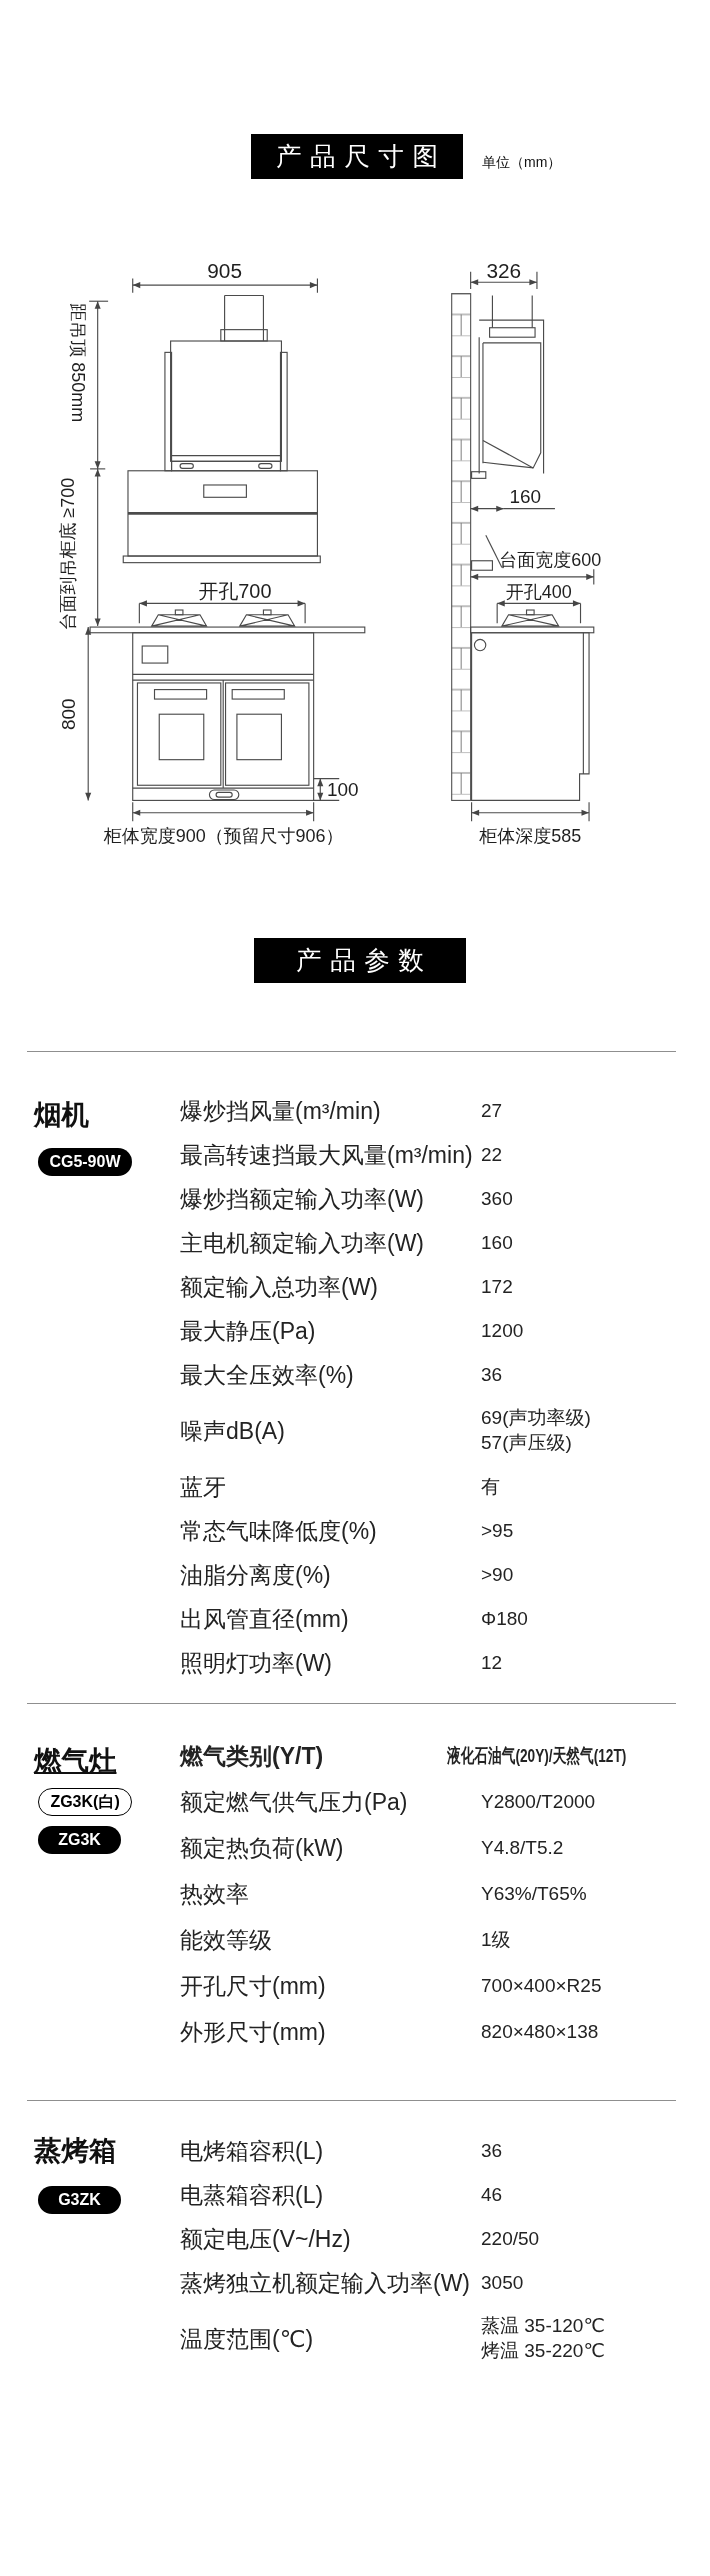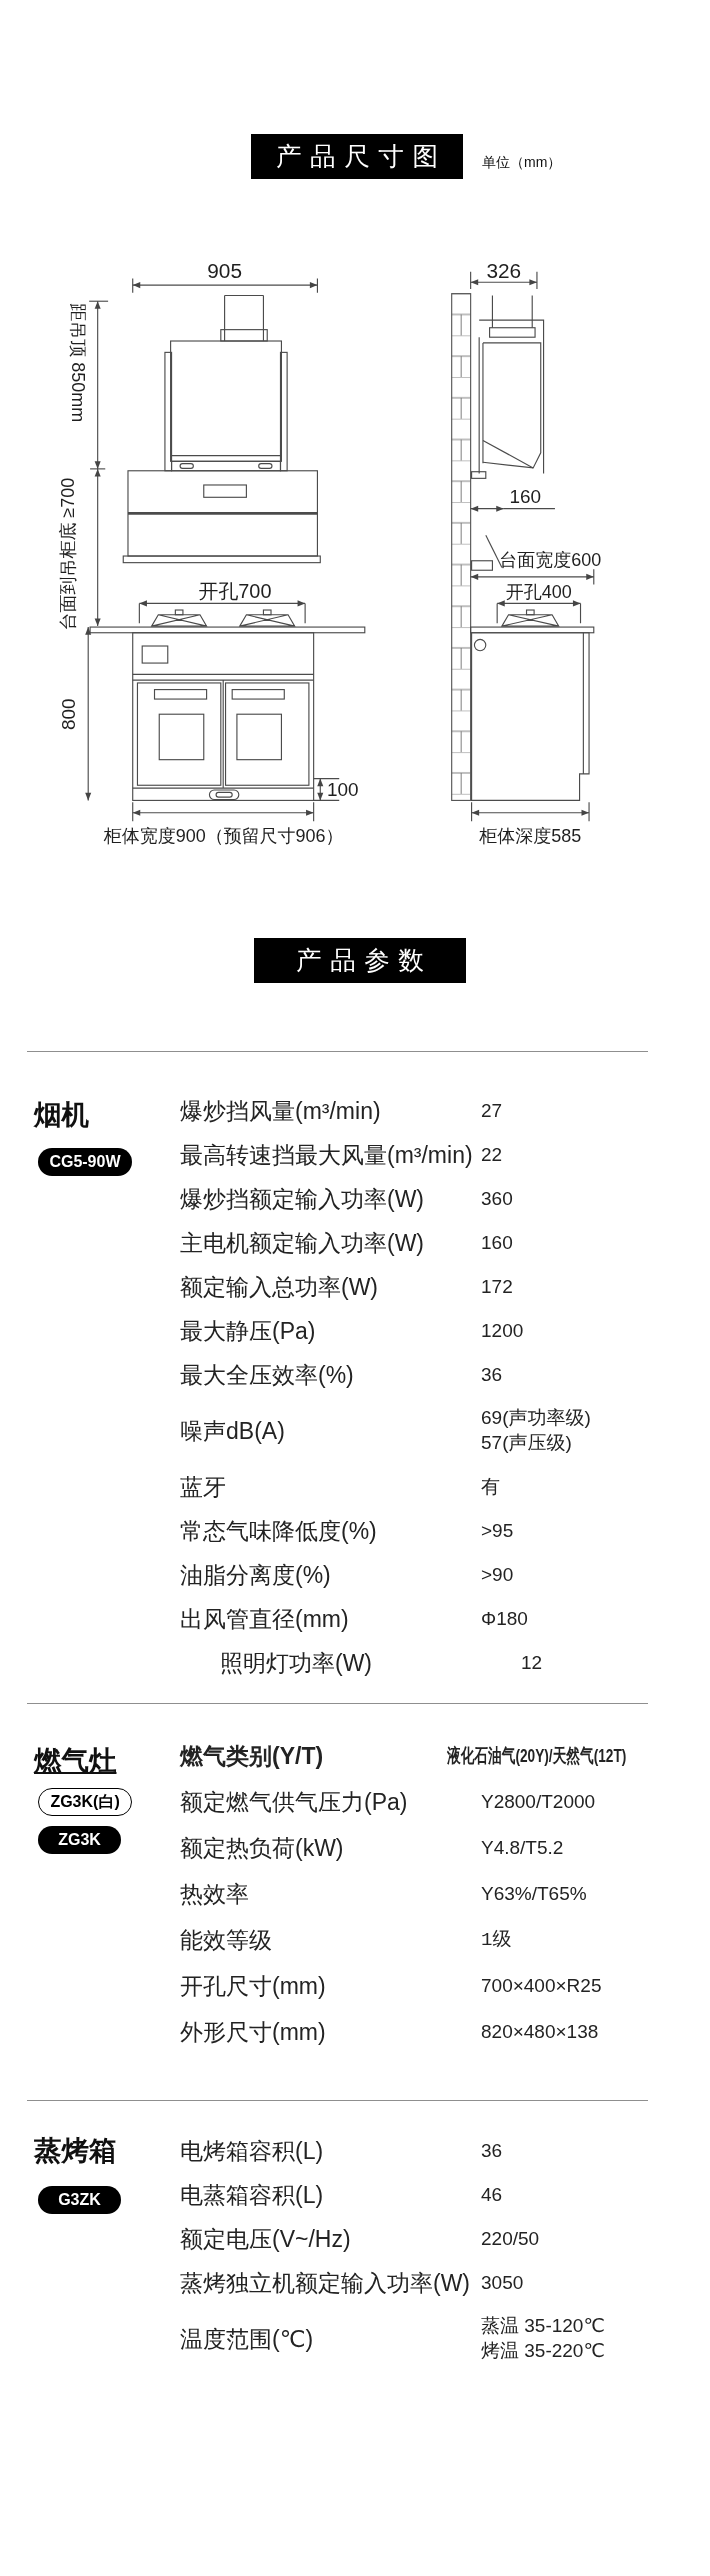--- a/index.html
+++ b/index.html
@@ -1,17 +1,17 @@
 <!DOCTYPE html>
 <html style="font-size:15px"><head>
 <meta charset="utf-8">
 <style>
   html,body{margin:0;padding:0;background:#fff;}
   body{font-family:"Liberation Sans","DejaVu Sans",sans-serif;color:#1d1d1d;}
-  .page{position:relative;width:648px;height:2576px;background:#fff;overflow:hidden;}
+  .page{position:relative;width:648px;height:2576px;background:#fff;overflow:hidden;padding-left:28px;}
   .abs{position:absolute;}
   .hdr{position:absolute;background:#000;color:#fff;display:flex;align-items:center;justify-content:center;
        width:212px;height:45px;font-size:25.6px;letter-spacing:8.5px;text-indent:8.5px;font-weight:400;}
   .unit-note{position:absolute;left:482px;top:154px;font-size:14px;color:#111;}
   .divider{position:absolute;left:26.5px;width:657px;height:0.9px;background:#8f8f8f;}
   .group{position:absolute;left:0;top:0;width:710px;}
   .g-title{position:absolute;left:34px;font-size:27.5px;font-weight:700;color:#101010;white-space:nowrap;}
   .badge{position:absolute;left:38px;height:28px;min-width:83px;padding:0 11.4px;box-sizing:border-box;
          border-radius:15px;display:flex;align-items:center;justify-content:center;
          font-size:16px;font-weight:700;white-space:nowrap;}
@@ -192,21 +192,21 @@
       <div class="p-value">&gt;95</div>
     </div>
           <div class="p-row" style="height: 44px;">
       <div class="p-label">油脂分离度(%)</div>
       <div class="p-value">&gt;90</div>
     </div>
           <div class="p-row" style="height: 44px;">
       <div class="p-label">出风管直径(mm)</div>
       <div class="p-value">Φ180</div>
     </div>
-          <div class="p-row" style="height: 44px; margin-left: 40px;">
+          <div class="p-row" style="height: 44px;">
       <div class="p-label">照明灯功率(W)</div>
       <div class="p-value">12</div>
     </div>
         </div>
       </div>
       <div class="group">
         <div class="g-title" style="top: 1743px; text-decoration: underline;">燃气灶</div>
         <div class="badge outline" style="top: 1788px;">ZG3K(白)</div>
         <div class="badge solid" style="top: 1826px;">ZG3K</div>
         <div class="rows" style="top: 1733px;">
@@ -219,21 +219,21 @@
       <div class="p-value">Y2800/T2000</div>
     </div>
           <div class="p-row" style="height: 46px;">
       <div class="p-label">额定热负荷(kW)</div>
       <div class="p-value">Y4.8/T5.2</div>
     </div>
           <div class="p-row" style="height: 46px;">
       <div class="p-label">热效率</div>
       <div class="p-value">Y63%/T65%</div>
     </div>
-          <div class="p-row" style="height: 46px; font-family: Liberation Mono, monospace;">
+          <div class="p-row" style="height: 46px;">
       <div class="p-label">能效等级</div>
       <div class="p-value">1级</div>
     </div>
           <div class="p-row" style="height: 46px;">
       <div class="p-label">开孔尺寸(mm)</div>
       <div class="p-value">700×400×R25</div>
     </div>
           <div class="p-row" style="height: 46px;">
       <div class="p-label">外形尺寸(mm)</div>
       <div class="p-value">820×480×138</div>

